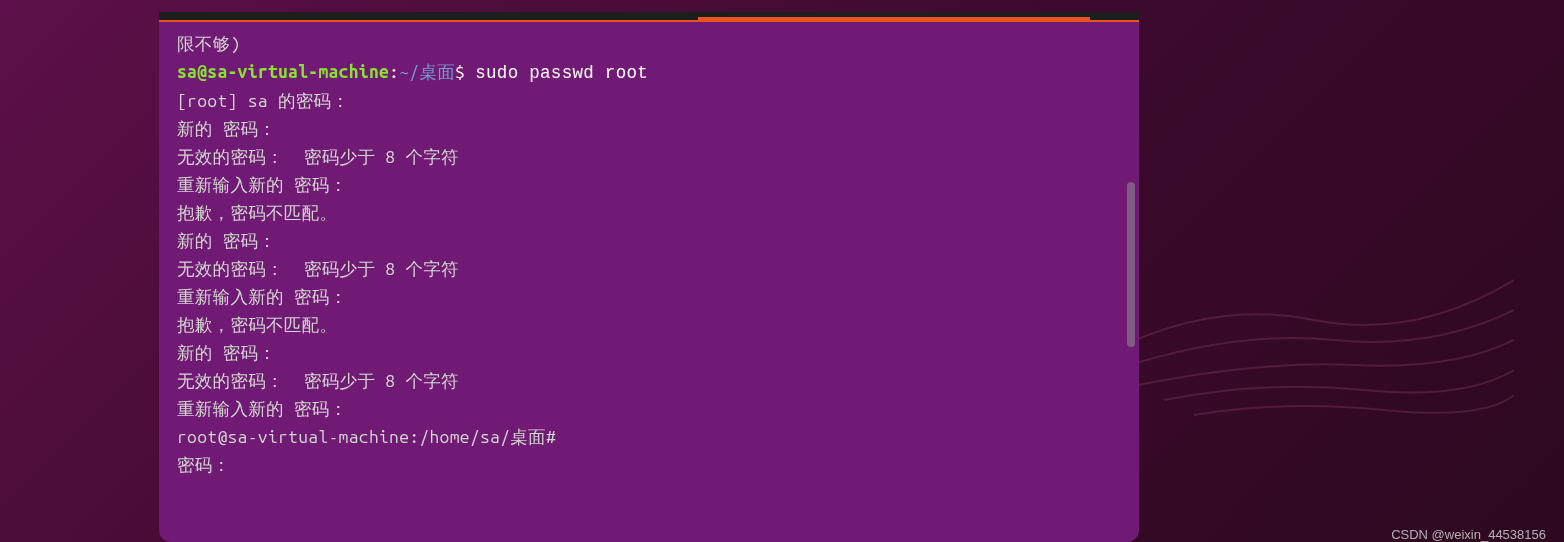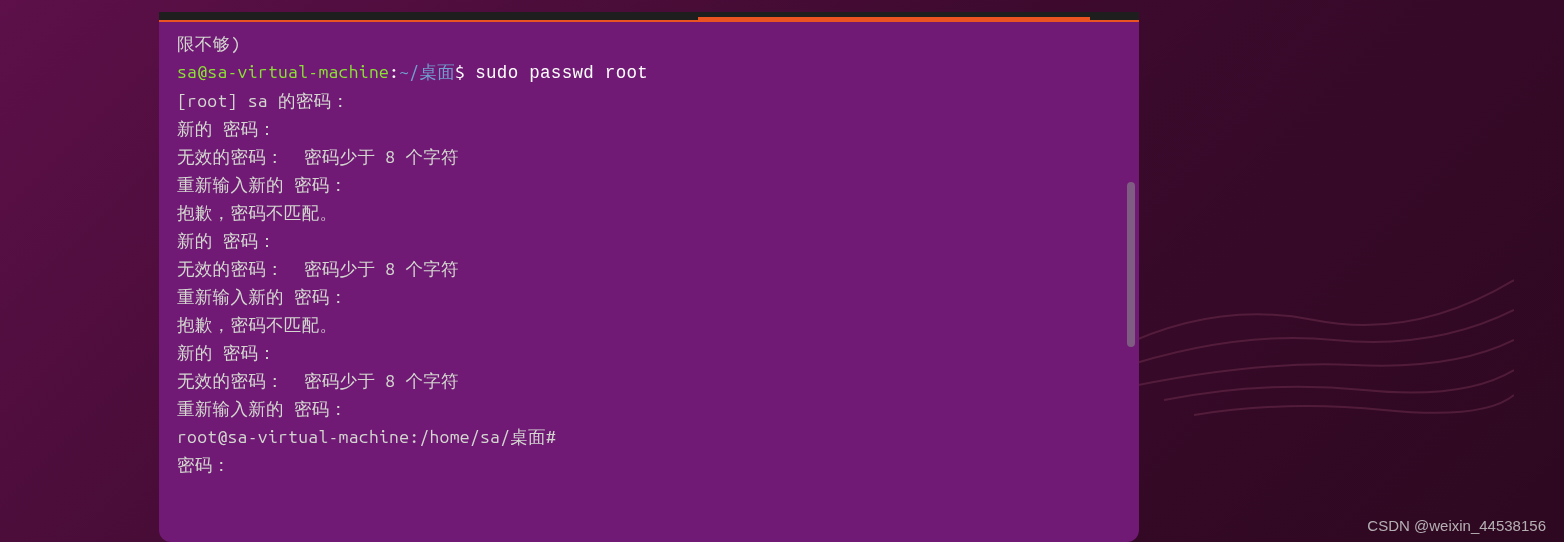--- a/index.html
+++ b/index.html
@@ -54,21 +54,21 @@
       font-size: 17.5px;
       line-height: 28px;
       color: #ffffff;
       letter-spacing: 0.3px;
     }
     .line {
       white-space: pre;
     }
     .user-prompt {
       color: #8ae234;
-      font-weight: normal;
+      font-weight: bold;
       text-align: right;
     }
     .path-prompt {
       color: #729fcf;
       font-weight: normal;
     }
     .dollar {
       color: #ffffff;
     }
     .command {
@@ -90,23 +90,23 @@
       top: 170px;
       width: 8px;
       height: 165px;
       background: #888;
       border-radius: 4px;
       opacity: 0.6;
     }
     .watermark {
       position: absolute;
       right: 18px;
-      bottom: 8px;
+      bottom: 0;
       color: #cccccc;
-      font-size: 15px;
+      font-size: 13px;
       font-family: Arial, sans-serif;
       opacity: 0.85;
     }
     .wp-line {
       stroke: #a04d6e;
       stroke-width: 2;
       fill: none;
       opacity: 0.7;
     }
   </style>

